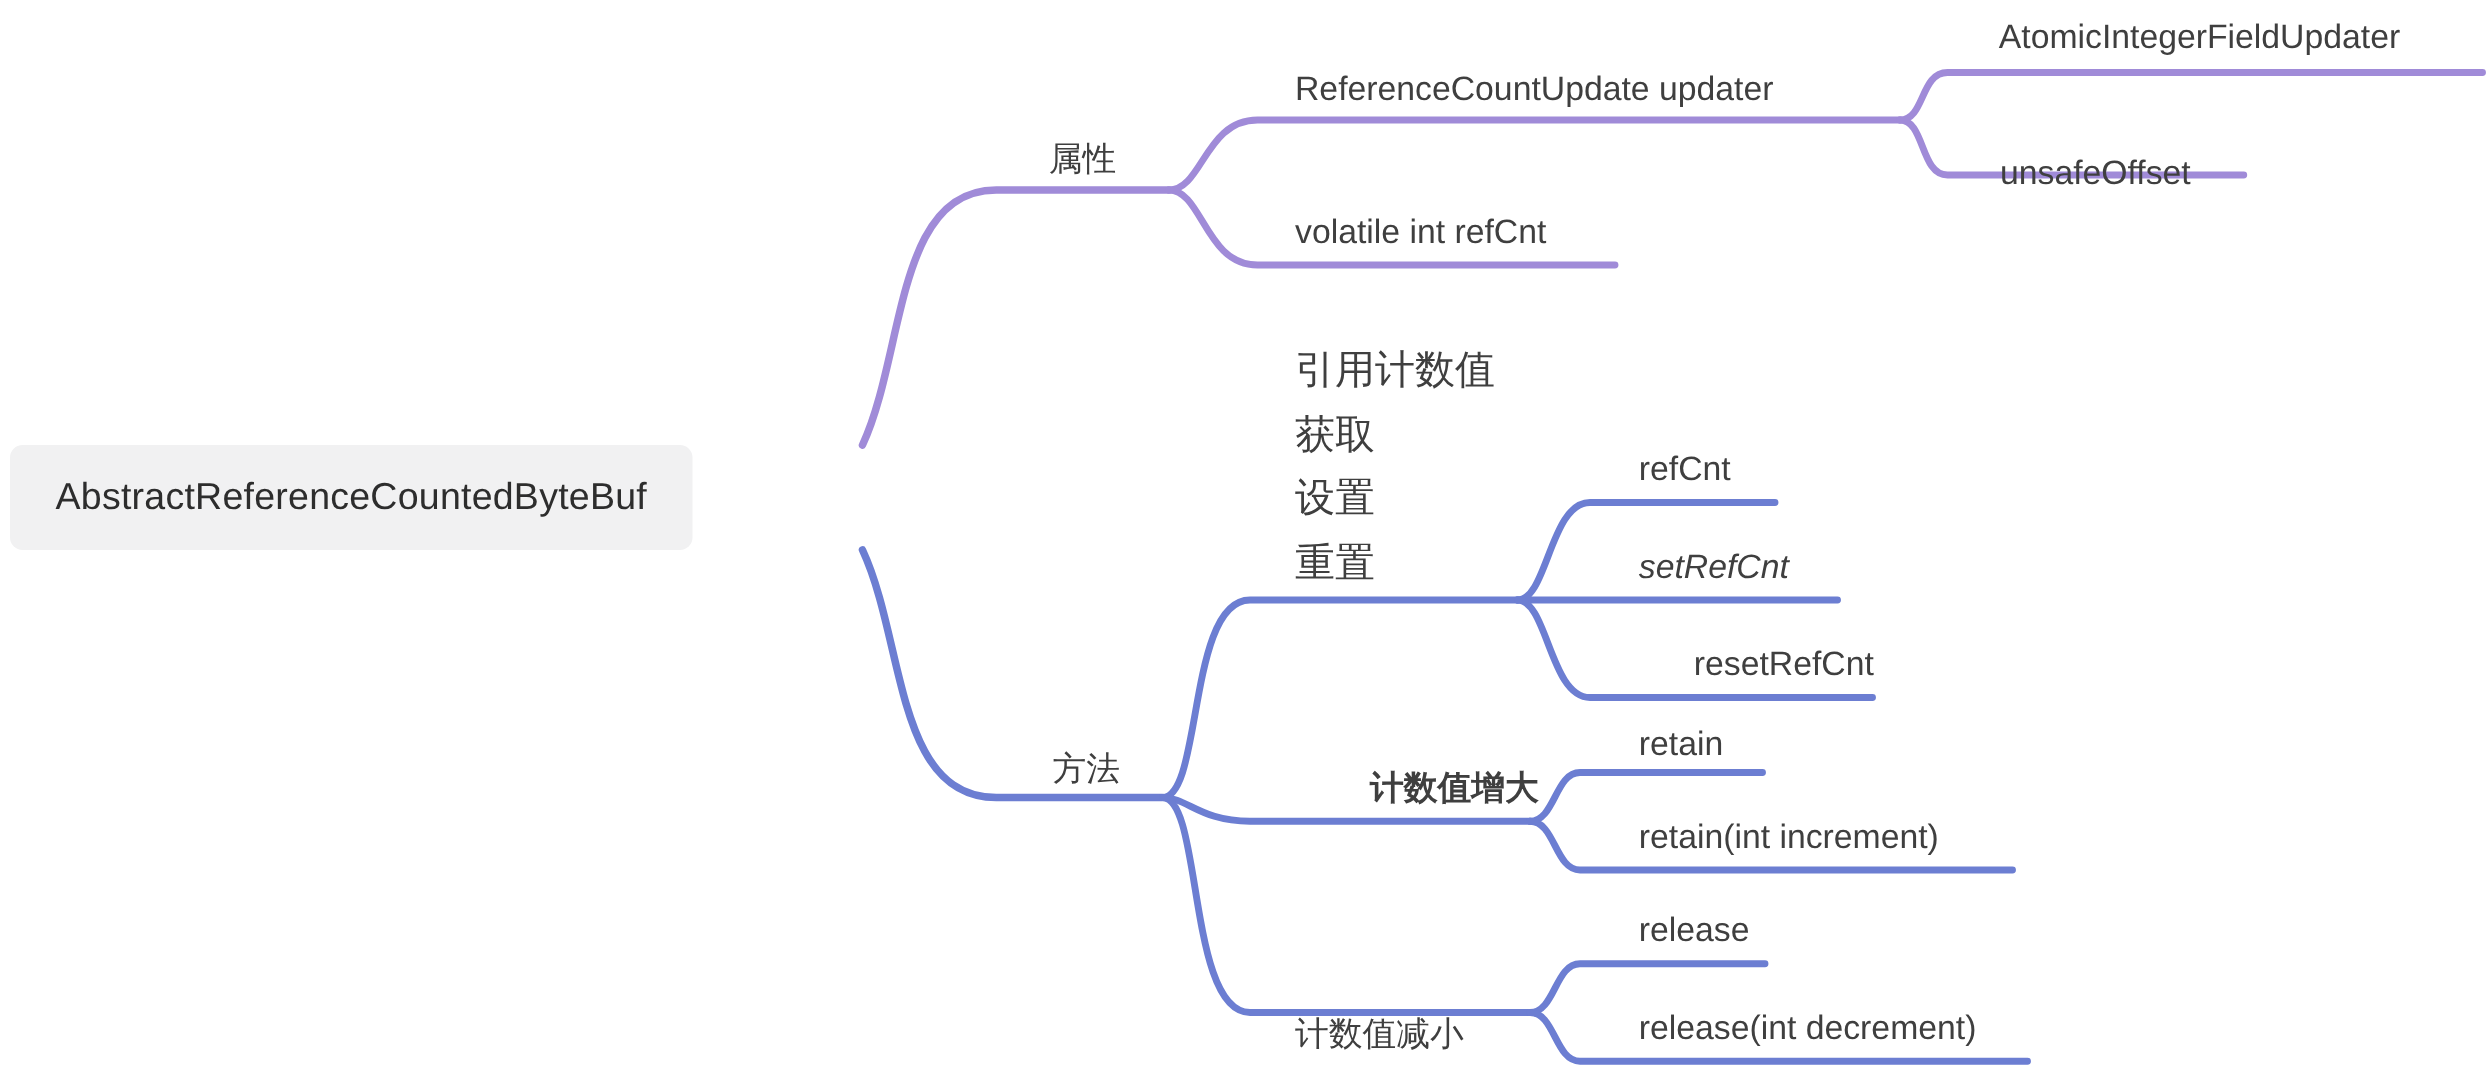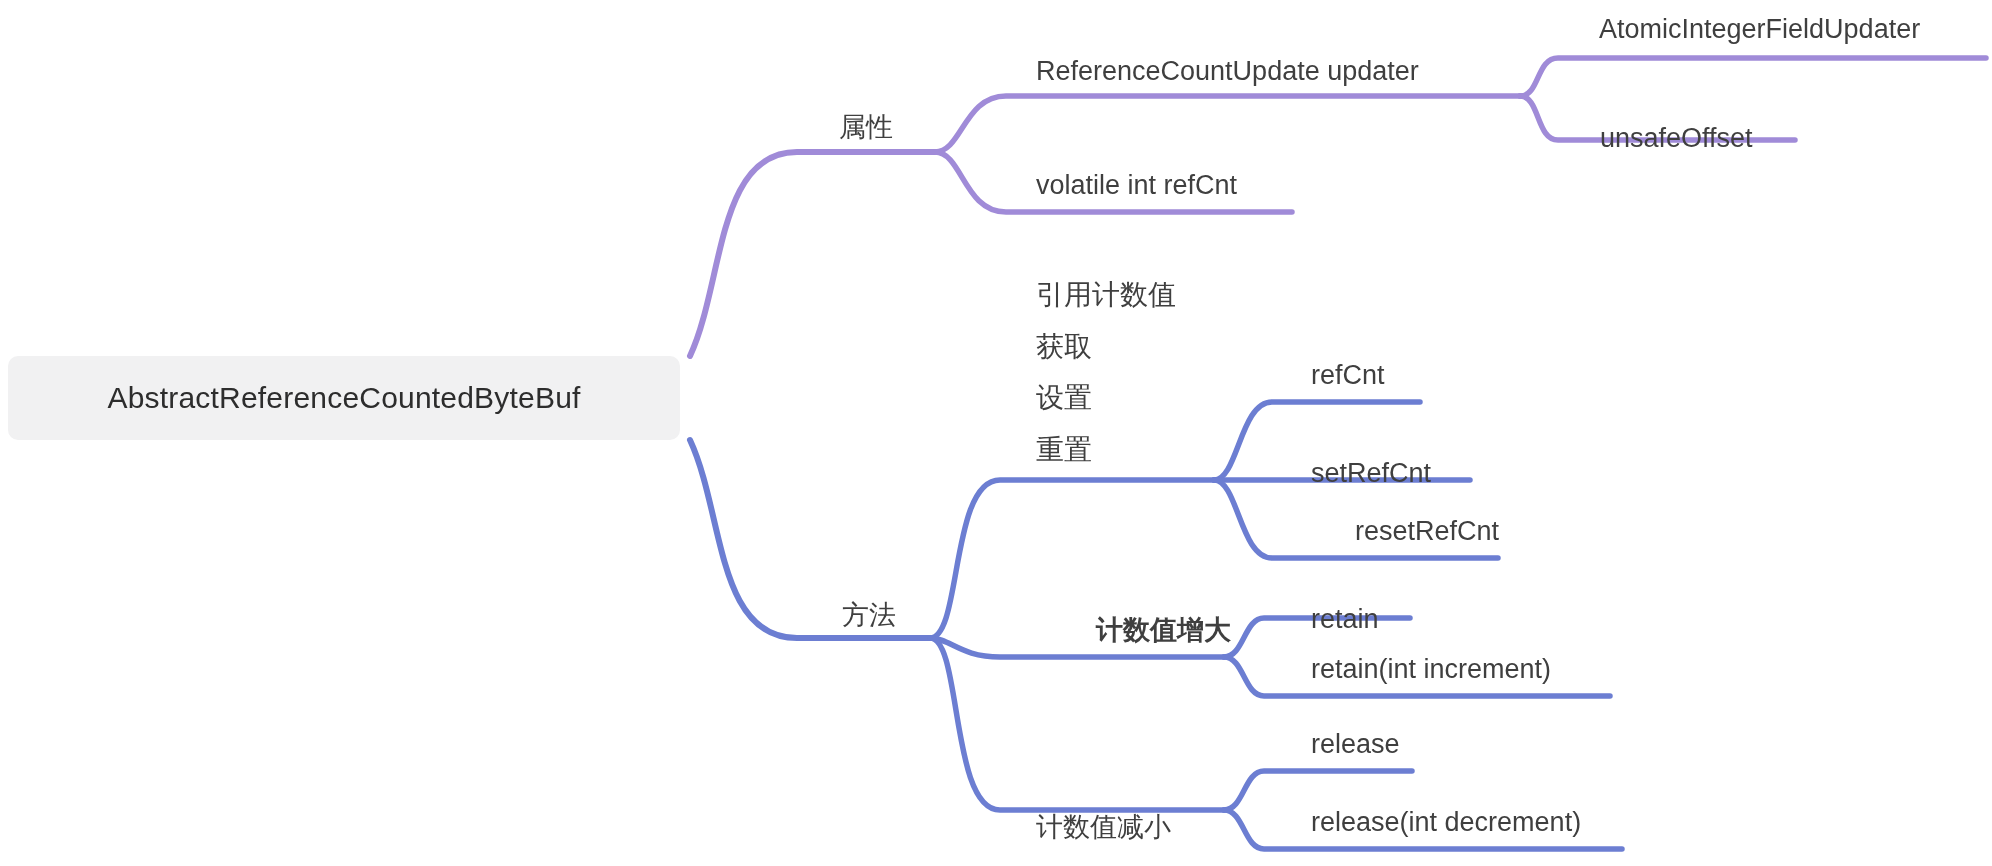--- a/index.html
+++ b/index.html
@@ -11,38 +11,38 @@
   .canvas{
     position:relative;
     width:1992px;height:866px;
     overflow:hidden;
     font-family:"Liberation Sans","DejaVu Sans",sans-serif;
     color:var(--text);
   }
   .canvas svg{position:absolute;left:0;top:0;}
   .node-root{
     position:absolute;
-    left:8px;top:356px;width:672px;height:84px;
+    left:8px;top:356px;width:546px;height:84px;
     background:var(--root_bg);
     border-radius:10px;
     display:flex;align-items:center;justify-content:center;
     font-size:30px;font-weight:500;color:var(--root_text);
     letter-spacing:.2px;
     white-space:nowrap;
   }
   .label{
     position:absolute;
     font-size:27px;
     line-height:30px;
     white-space:nowrap;
     color:var(--text);
   }
   .multiline{
     position:absolute;
-    font-size:28px;
+    font-size:32px;
     color:var(--text);
   }
   .multiline .ln{
     height:51.5px;
     line-height:34px;
     white-space:nowrap;
   }
 </style>
 </head>
 <body>
@@ -85,24 +85,24 @@
   <div class="label" style="left:842px;top:600px;">方法</div>
 
   <div class="multiline" style="left:1036px;top:278px;">
     <div class="ln">引用计数值</div>
     <div class="ln">获取</div>
     <div class="ln">设置</div>
     <div class="ln">重置</div>
   </div>
 
   <div class="label" style="left:1311px;top:360px;">refCnt</div>
-  <div class="label" style="left:1311px;top:458px;">setRefCnt</div>
+  <div class="label" style="left:1311px;top:438px;font-style:italic;">setRefCnt</div>
   <div class="label" style="left:1311px;top:516px;margin-left:44px;">resetRefCnt</div>
 
   <div class="label" style="left:1096px;top:615px;font-weight:bold;">计数值增大</div>
-  <div class="label" style="left:1311px;top:604px;">retain</div>
+  <div class="label" style="left:1311px;top:580px;">retain</div>
   <div class="label" style="left:1311px;top:654px;text-align:right;">retain(int increment)</div>
 
   <div class="label" style="left:1036px;top:768px;margin-top:44px;">计数值减小</div>
   <div class="label" style="left:1311px;top:729px;">release</div>
   <div class="label" style="left:1311px;top:807px;">release(int decrement)</div>
 
 </div>
 
 </body></html>

